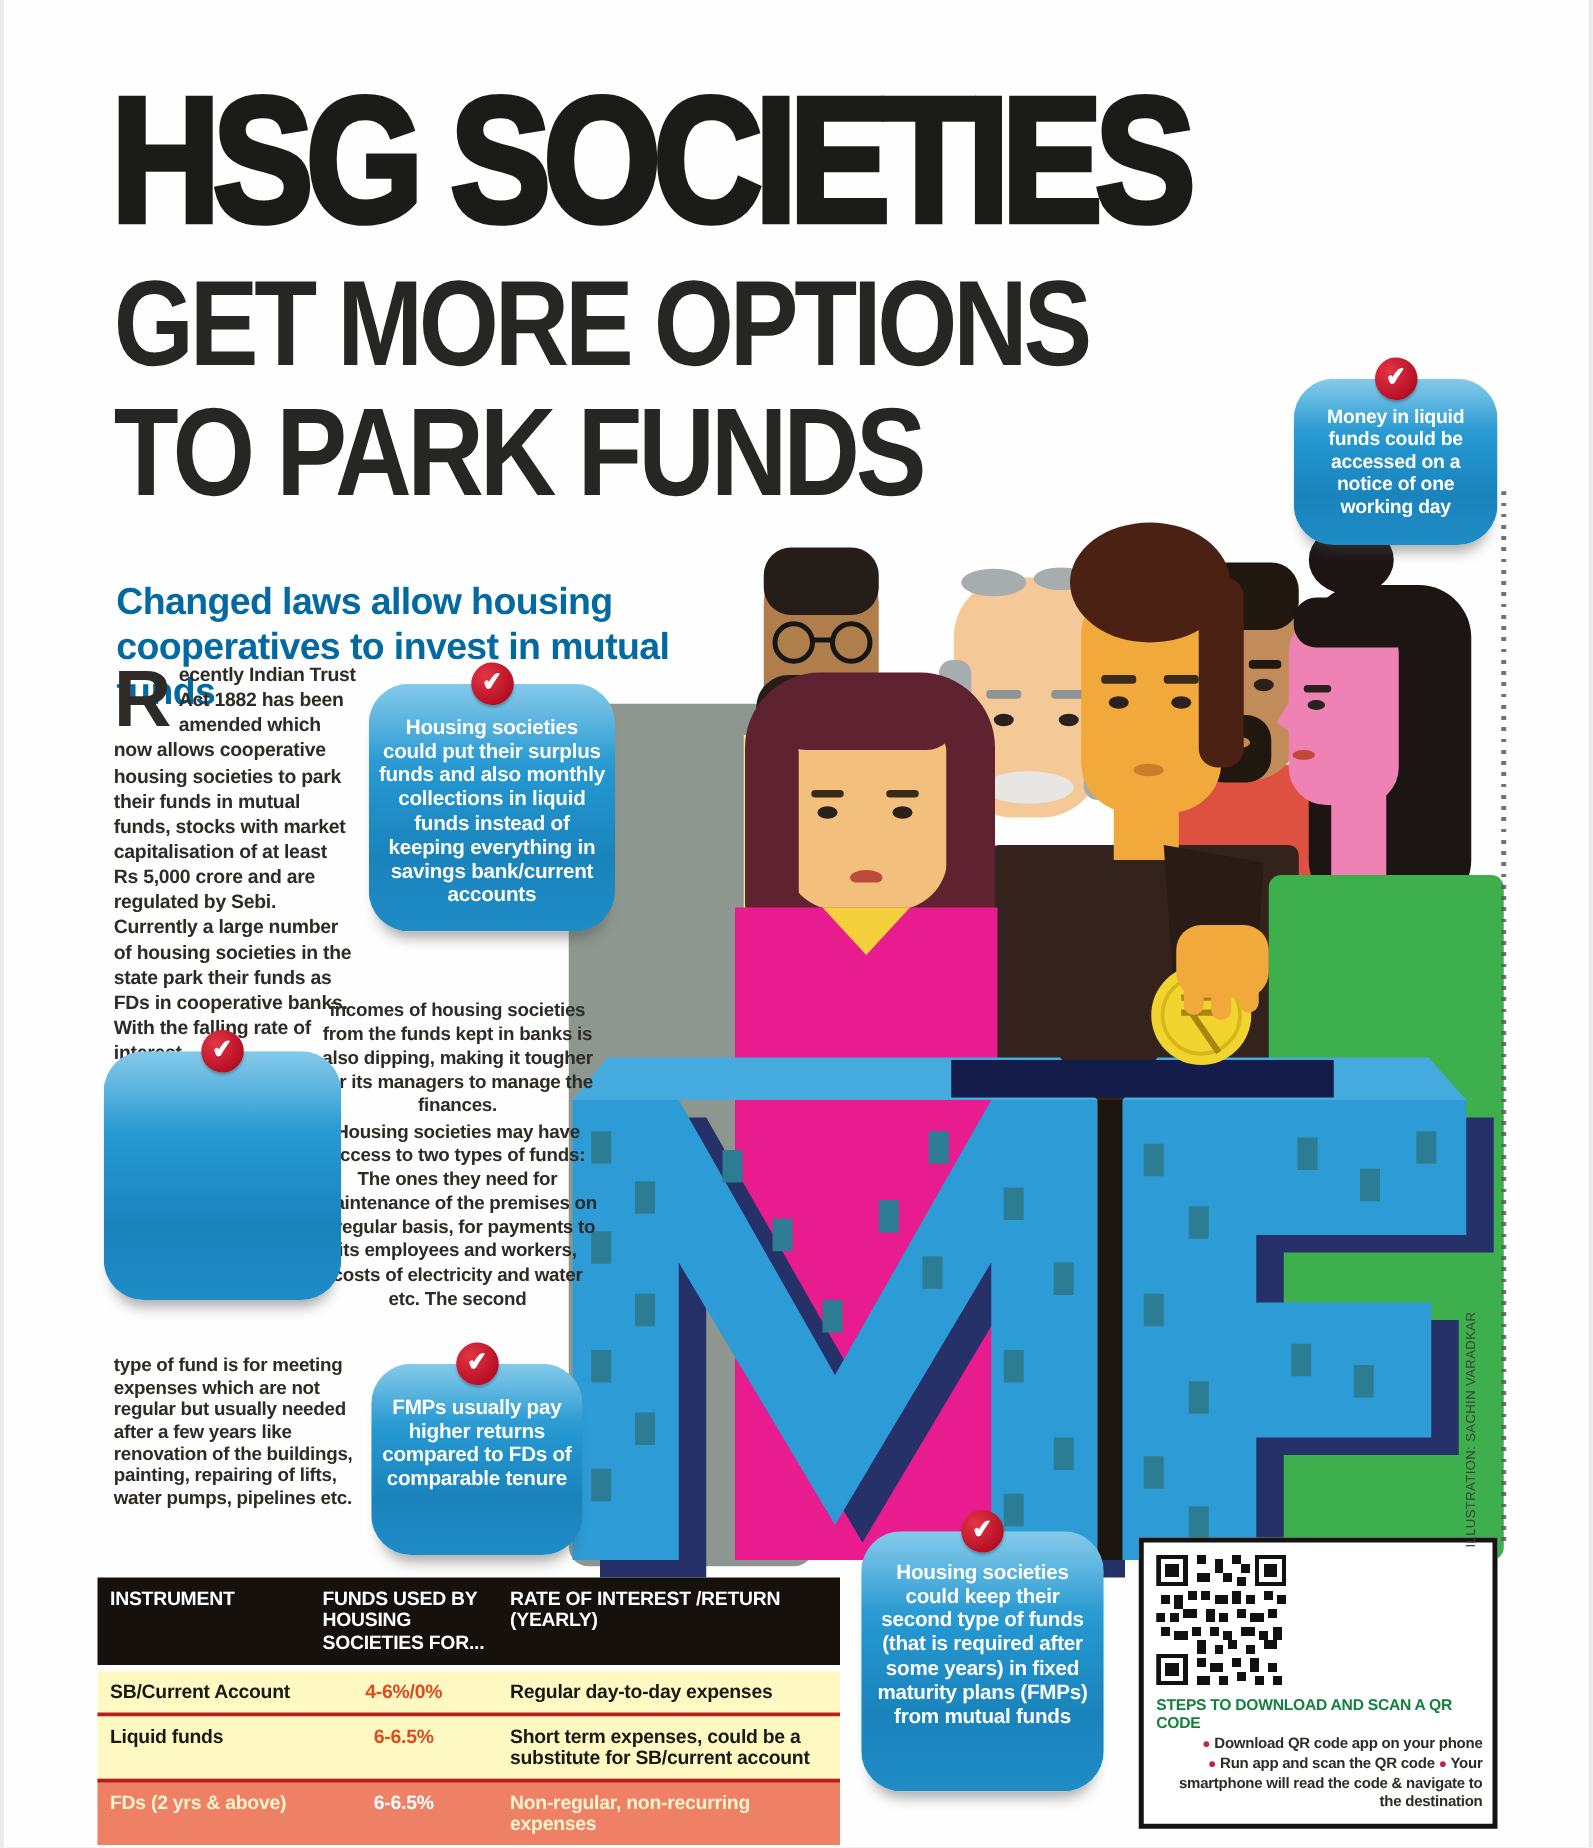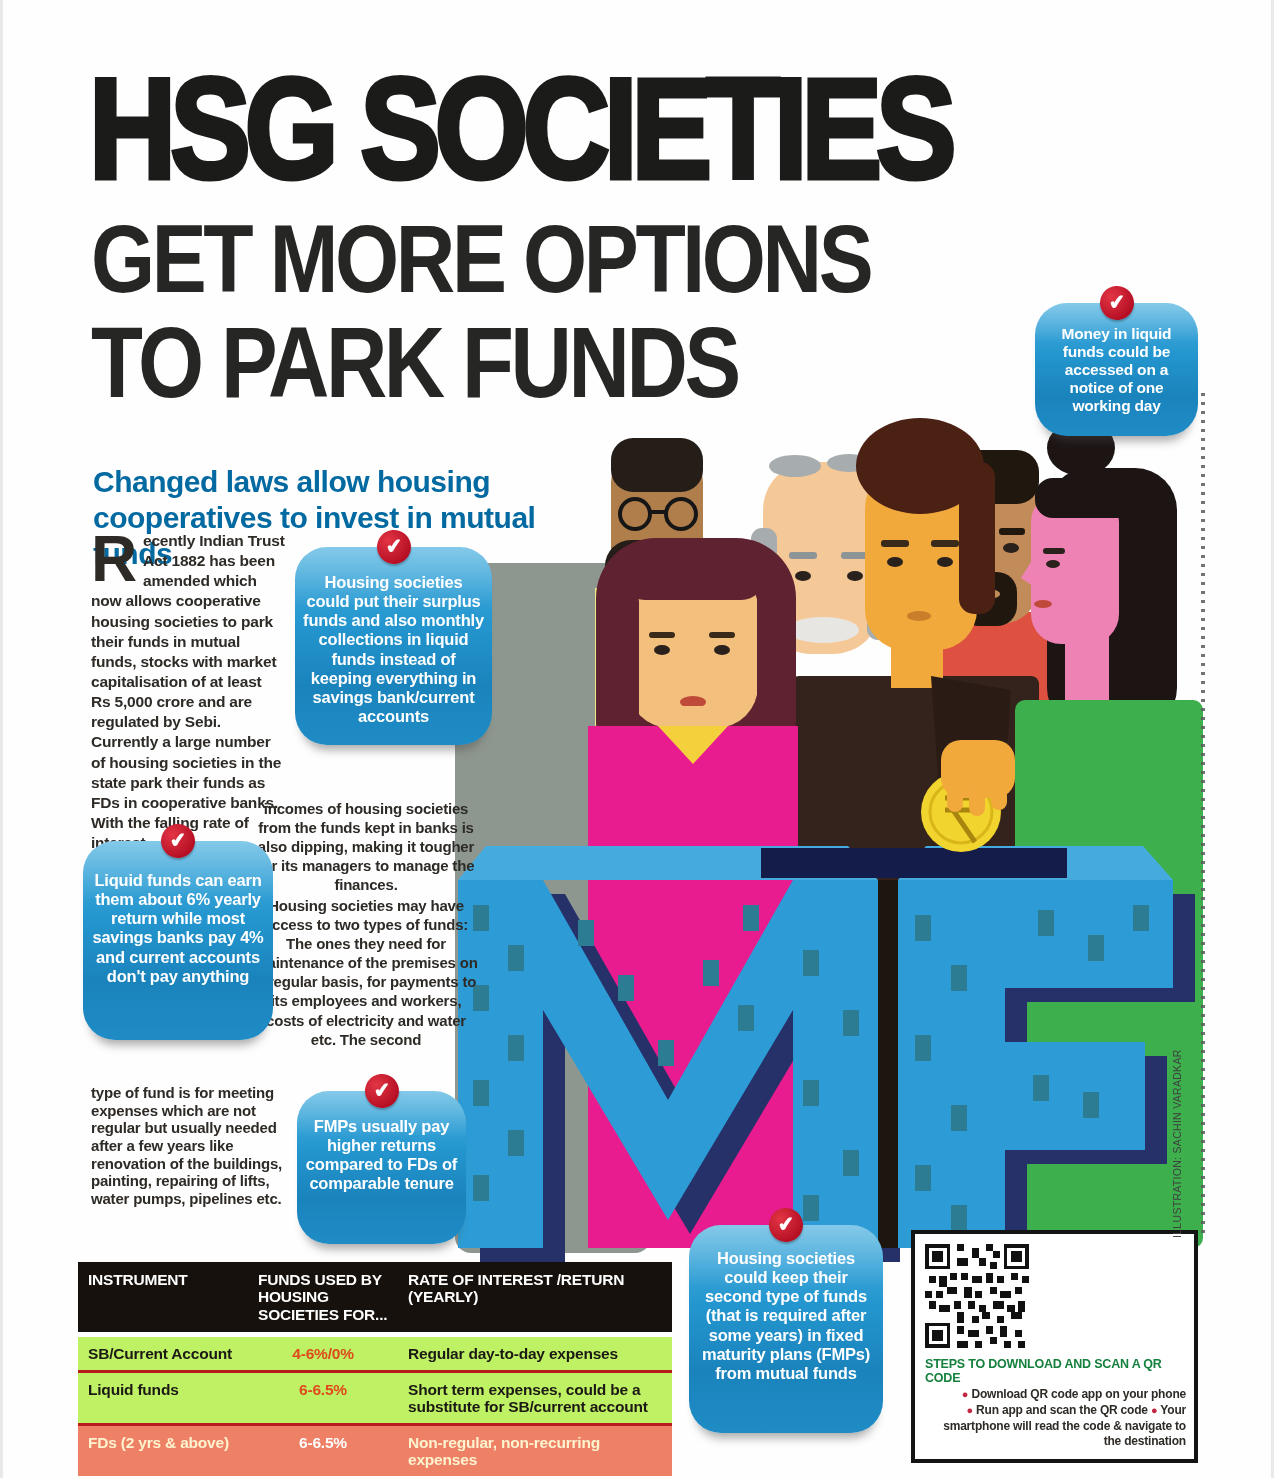--- a/index.html
+++ b/index.html
@@ -47,21 +47,21 @@
   .rate-table{position:absolute;left:75px;top:1262px;width:594px;font-weight:700;}
   .t-head{display:grid;grid-template-columns:170px 150px 1fr;background:#17110e;color:#fff;
       font-size:15.5px;line-height:1.12;padding:9px 0 9px 0;}
   .t-head .c{padding-left:10px;letter-spacing:-.2px;}
   .t-body{margin-top:5px;}
   .t-row{display:grid;grid-template-columns:170px 150px 1fr;font-size:15.5px;line-height:1.1;
       padding:8px 0;}
   .t-row + .t-row{border-top:3px solid #b91c1c;}
   .t-row .c{padding-left:10px;letter-spacing:-.2px;}
   .t-row .rate{text-align:center;padding-left:0;}
-  .row-yellow{background:#bef264;color:#1c1814;}
+  .row-yellow{background:#fef9c3;color:#1c1814;}
   .row-yellow .rate{color:#e0491c;}
   .row-salmon{background:#ee8165;color:#fdf3cf;}
   .row-salmon .rate{color:#ffffff;}
 
   
   .qr-panel{position:absolute;left:908px;top:1230px;width:287px;height:233px;background:#fff;
       border:4px solid #141414;box-sizing:border-box;padding:10px 8px 6px 10px;}
   .qr-top{display:flex;}
   .qr-code{width:104px;height:104px;flex:0 0 auto;}
   .qr-head{margin-left:10px;font-size:14.5px;font-weight:700;line-height:1.25;color:#1a1a1a;letter-spacing:-.2px;}
@@ -243,21 +243,20 @@
   <div class="callout b1">
     <span class="badge">✔</span>
     <span>Housing societies could put their surplus funds and also monthly collections in liquid funds instead of keeping everything in savings bank/current accounts</span>
   </div>
   <div class="callout b2">
     <span class="badge">✔</span>
     <span>Money in liquid funds could be accessed on a notice of one working day</span>
   </div>
   <div class="callout b3">
     <span class="badge">✔</span>
-    <span>Liquid funds can earn them about 6% yearly return while most savings banks pay 4% and current accounts don't pay anything</span>
   </div>
   <div class="callout b4">
     <span class="badge">✔</span>
     <span>FMPs usually pay higher returns compared to FDs of comparable tenure</span>
   </div>
   <div class="callout b5">
     <span class="badge">✔</span>
     <span>Housing societies could keep their second type of funds (that is required after some years) in fixed maturity plans (FMPs) from mutual funds</span>
   </div>
 

